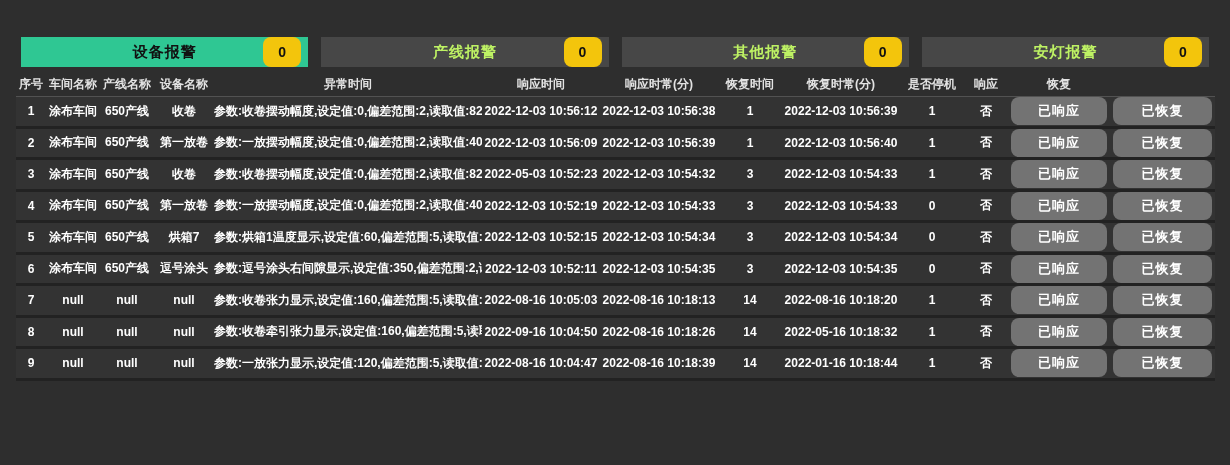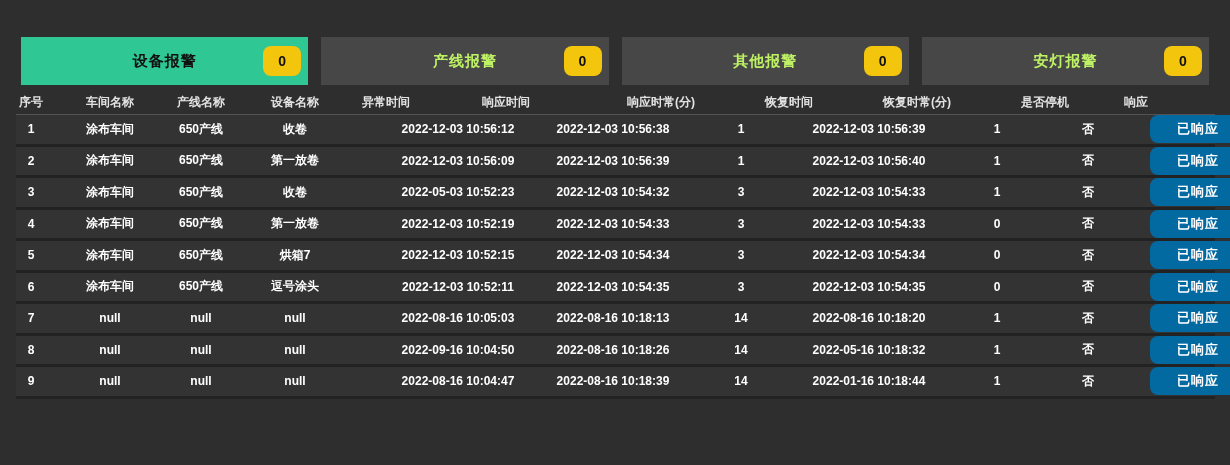--- a/index.html
+++ b/index.html
@@ -6,21 +6,21 @@
   html, body { width: 1230px; height: 465px; overflow: hidden; }
   body {
     background: #2e2e2e;
     font-family: "Liberation Sans", "DejaVu Sans", sans-serif;
     color: #ffffff;
   }
 
   
   .tabbar {
     margin: 37px 21px 0 21px;
-    height: 48px;
+    height: 30px;
     display: flex;
     gap: 13px;
   }
   .tab {
     flex: 1;
     background: #474747;
     position: relative;
     display: flex;
     align-items: center;
     justify-content: center;
@@ -51,21 +51,20 @@
   }
 
   
   .table {
     margin: 6px 15px 0 16px;
   }
   .grid {
     display: grid;
     grid-template-columns: 30px 54px 54px 60px 1fr 118px 118px 64px 118px 64px 44px 102px 105px;
     align-items: center;
-    gap: 37px;
   }
   .thead {
     height: 24px;
     border-bottom: 1px solid #525252;
     color: #e3e3e3;
     font-size: 12px;
     font-weight: 700;
   }
   .thead .hcell { text-align: center; white-space: nowrap; }
   .trow {
@@ -79,21 +78,21 @@
   .cell { text-align: center; white-space: nowrap; overflow: hidden; }
   .cell.msg { font-weight: 700; }
 
   .action-btn {
     display: block;
     width: calc(100% - 6px);
     margin: 0 auto;
     height: 28px;
     border: none;
     border-radius: 8px;
-    background: #0369a1;
+    background: #737373;
     color: #ffffff;
     font-family: inherit;
     font-size: 13px;
     font-weight: 700;
     letter-spacing: 1px;
     cursor: pointer;
   }
 </style>
 </head>
 <body>

